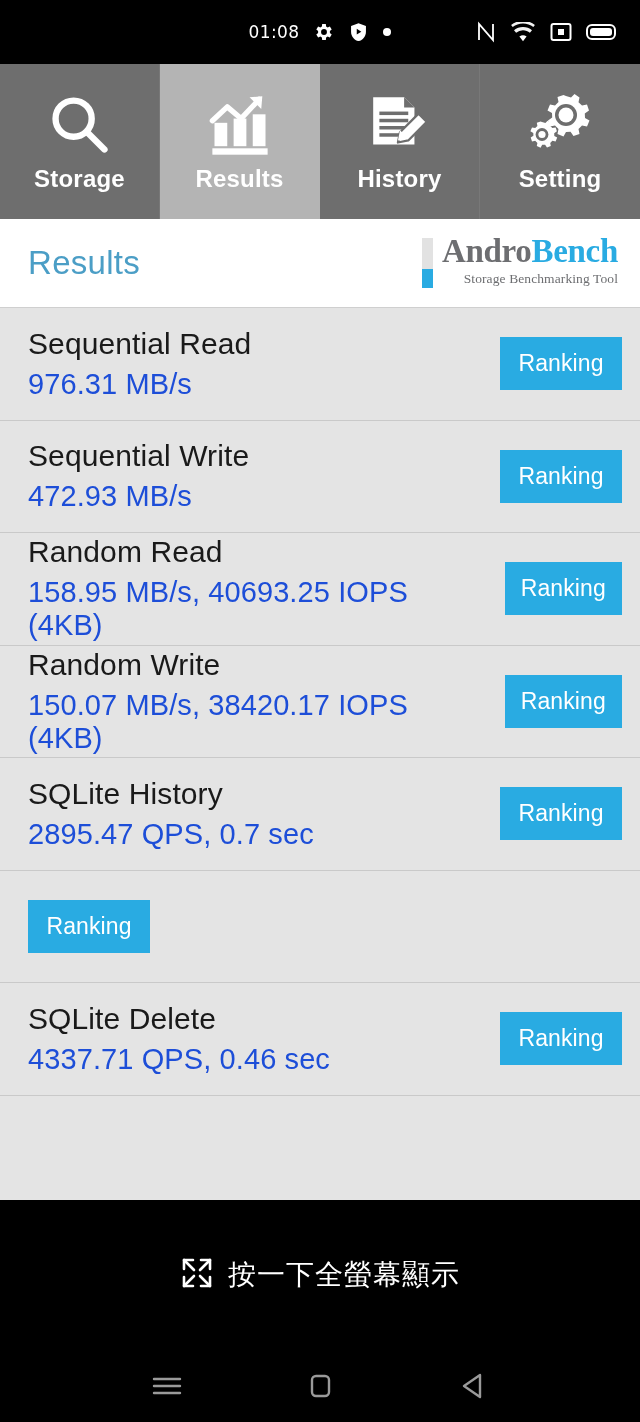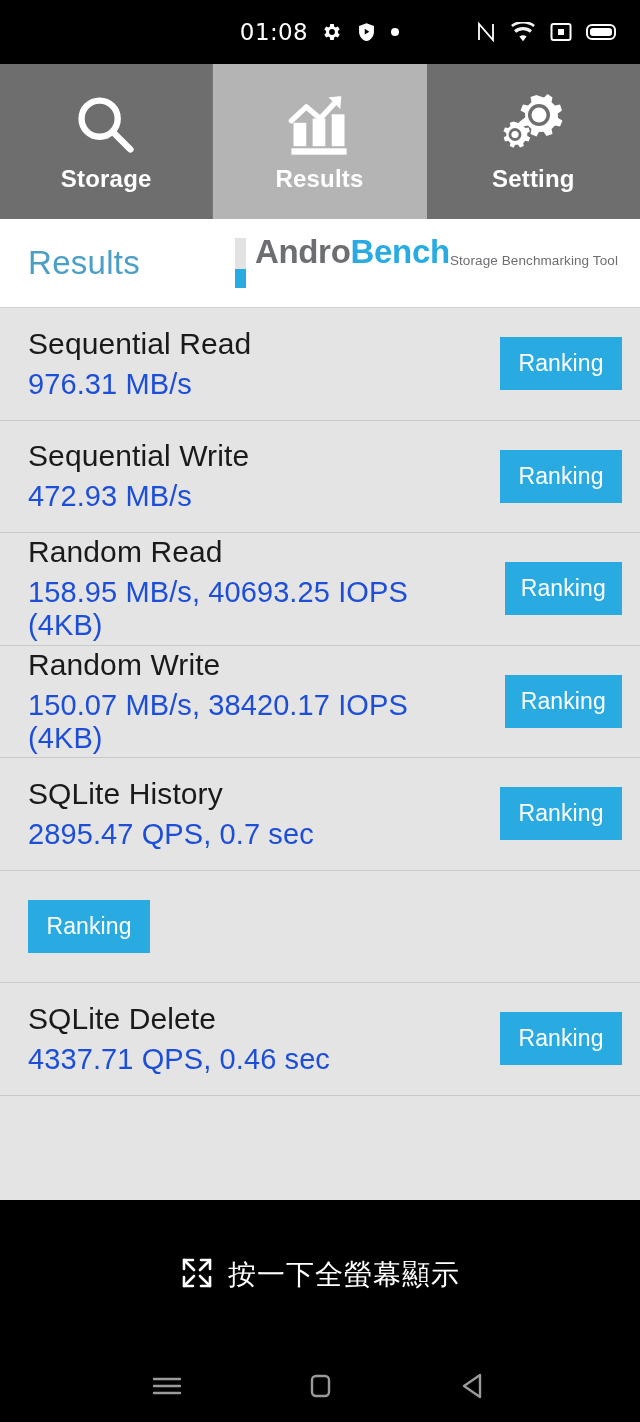--- a/index.html
+++ b/index.html
@@ -11,21 +11,21 @@
   }
   #screen { position: relative; width: 640px; height: 1422px; background:#e4e4e4; }
 
   
   .statusbar {
     position:absolute; left:0; top:0; width:640px; height:64px;
     background:#000; color:#fff;
     display:flex; align-items:center; justify-content:center;
   }
   .sb-center { display:flex; align-items:center; gap:13px; }
-  .sb-time { font-size:23px; letter-spacing:.4px; font-family:"DejaVu Sans", sans-serif; }
+  .sb-time { font-size:17px; letter-spacing:.4px; font-family:"DejaVu Sans", sans-serif; }
   .sb-icon { display:inline-flex; align-items:center; justify-content:center; }
   .sb-right {
     position:absolute; right:22px; top:0; height:64px;
     display:flex; align-items:center; gap:14px;
   }
 
   
   .tabbar {
     position:absolute; left:0; top:64px; width:640px; height:155px;
     display:flex; background:#6e6e6e;
@@ -46,21 +46,21 @@
     position:absolute; left:0; top:219px; width:640px; height:89px;
     background:#fff; display:flex; align-items:center;
     border-bottom:1px solid #cfcfcf;
   }
   .page-title {
     position:absolute; left:28px; top:50%; transform:translateY(-50%);
     font-size:33px; color:#4b9ec6; letter-spacing:.3px;
   }
   .logo { position:absolute; right:22px; top:16px; display:flex; align-items:flex-start; gap:9px; }
   .logo-bar { width:11px; height:50px; margin-top:3px; background:linear-gradient(to bottom,#e2e2e2 0%,#e2e2e2 62%,#29abe2 62%,#29abe2 100%); }
-  .logo-text { display:flex; flex-direction:row; align-items:flex-end; }
+  .logo-text { display:flex; flex-direction:column; align-items:flex-end;font-family:Liberation Serif, serif; }
   .logo-main { font-size:33px; font-weight:700; line-height:1; letter-spacing:-.3px; }
   .logo-andro { color:#6d6e71; }
   .logo-bench { color:#29abe2; }
   .logo-sub { font-size:13.5px; color:#6d6e71; margin-top:3px; letter-spacing:.1px; }
 
   
   .list { position:absolute; left:0; top:308px; width:640px; height:892px; background:#e4e4e4; }
   .row {
     position:relative; height:112.5px; width:640px;
     display:flex; align-items:center; justify-content:space-between;
@@ -165,20 +165,37 @@
           <rect x="26" y="24" width="12" height="26"></rect>
           <rect x="44" y="20" width="12" height="30"></rect>
           <rect x="6" y="52" width="52" height="6"></rect>
           <path d="M6 26 L20 13 L33 24 L50 6" stroke="#fff" stroke-width="5" fill="none" stroke-linecap="round" stroke-linejoin="round"></path>
           <path d="M41 4 L53 3 L52 15 Z"></path>
         </svg>
       </span>
       <span class="tab-label">Results</span>
     </div>
 
+    <div class="tab">
+      <span class="tab-icon">
+        <svg width="66" height="66" viewBox="0 0 64 64" fill="#fff">
+          <path d="M6 4h30l10 10v36H6z" fill="#fff"></path>
+          <path d="M36 4v10h10z" fill="#6e6e6e"></path>
+          <g fill="#6e6e6e">
+            <rect x="12" y="18" width="28" height="3.4"></rect>
+            <rect x="12" y="25" width="28" height="3.4"></rect>
+            <rect x="12" y="32" width="28" height="3.4"></rect>
+            <rect x="12" y="39" width="20" height="3.4"></rect>
+          </g>
+          <path d="M50 20l8 8-18 18-10 2 2-10z" fill="#fff" stroke="#6e6e6e" stroke-width="2.2" stroke-linejoin="round"></path>
+          <path d="M30 46l10-2-8-8z" fill="#fff"></path>
+        </svg>
+      </span>
+      <span class="tab-label">History</span>
+    </div>
 
     <div class="tab">
       <span class="tab-icon">
         <svg width="70" height="66" viewBox="0 0 70 64" fill="#fff">
           <g transform="translate(41,24)">
             <path d="M0-22 L5-20.5 L8.5-24 L13.5-20.5 L12.5-15.8 L16-12.5 L21-13.5 L23-7.5 L18.8-4.5 L19-0 L23.5 2.5 L21 8.5 L16 7.5 L12.5 11 L13.5 16 L7.5 18 L4.5 13.8 L0 14 L-2.5 18.5 L-8.5 16 L-7.5 11 L-11 7.5 L-16 8.5 L-18 2.5 L-13.8-0.5 L-14-5 L-18.5-7.5 L-16-13.5 L-11-12.5 L-7.5-16 L-8.5-21 L-2.5-23 Z"></path>
             <circle cx="0" cy="-3" r="11" fill="#6e6e6e"></circle>
             <circle cx="0" cy="-3" r="7.5" fill="#fff"></circle>
           </g>
           <g transform="translate(17,42)">

